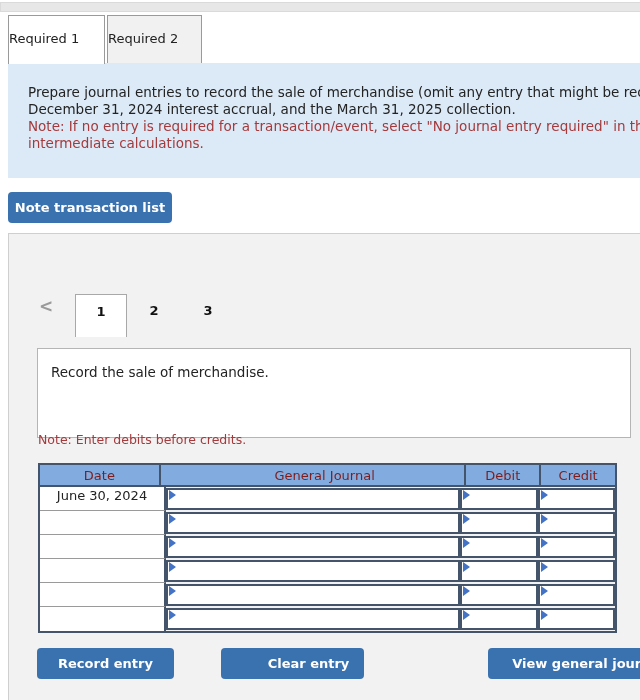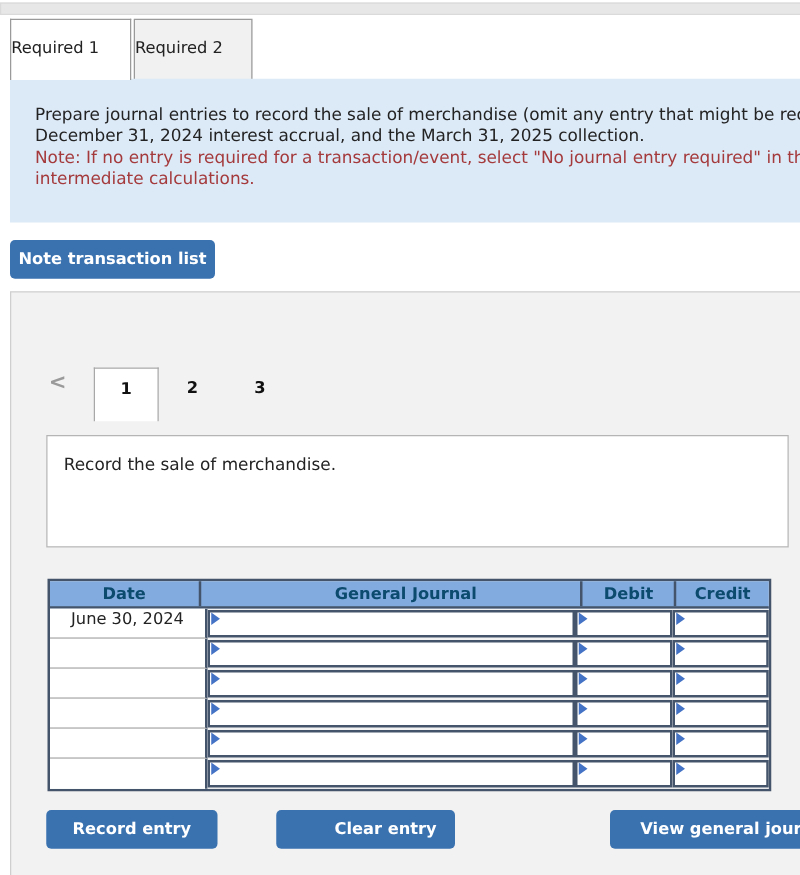--- a/index.html
+++ b/index.html
@@ -47,21 +47,21 @@
 
   .prompt-box { position:absolute; left:28px; top:102px; width:594px; height:90px;
     background:#fff; border:1px solid #b5b5b5; padding:15px 13px; font-size:13.5px;margin-top:12px; }
   .debit-note { position:absolute; left:29px; top:198px; font-size:12.5px; color:#a43a3c; }
 
   
   .jtable { position:absolute; left:29px; top:229px; width:579px;
     border:2px solid #44546a; background:#f2f2f2; }
   .jhead { display:flex; height:22px; background:#82acdf;
     border-bottom:2px solid #44546a; }
-  .jhead .hc { font-size:13px; font-weight:bold; color:#0c4a6e; text-align:center;
+  .jhead .hc { font-size:13px; font-weight:normal; color:#7f1d1d; text-align:center;
     padding-top:3px; }
   .hc.c-date { width:126px; border-right:2px solid #44546a; }
   .hc.c-gj   { width:294px; border-right:2px solid #44546a;margin-left:24px; }
   .hc.c-db   { width:78px;  border-right:2px solid #44546a; }
   .hc.c-cr   { width:77px; }
   .jrow { display:flex; height:24px; background:#f2f2f2; }
   .date-cell { width:126px; background:#fff; border-right:2px solid #44546a;
     border-bottom:1px solid #9a9a9a; text-align:center; font-size:13px;
     padding-top:1px; }
   .jrow:last-child .date-cell { border-bottom:none; }
@@ -99,20 +99,21 @@
 
   <div class="chev">&lt;</div>
   <div class="wtab-active">1</div>
   <div class="wtab t2">2</div>
   <div class="wtab t3">3</div>
 
   <div class="prompt-box">
     <span>Record the sale of merchandise.</span>
   </div>
 
+  <div class="debit-note">Note: Enter debits before credits.</div>
 
   <div class="jtable">
     <div class="jhead">
       <div class="hc c-date">Date</div>
       <div class="hc c-gj">General Journal</div>
       <div class="hc c-db">Debit</div>
       <div class="hc c-cr">Credit</div>
     </div>
 
     <div class="jrow">

